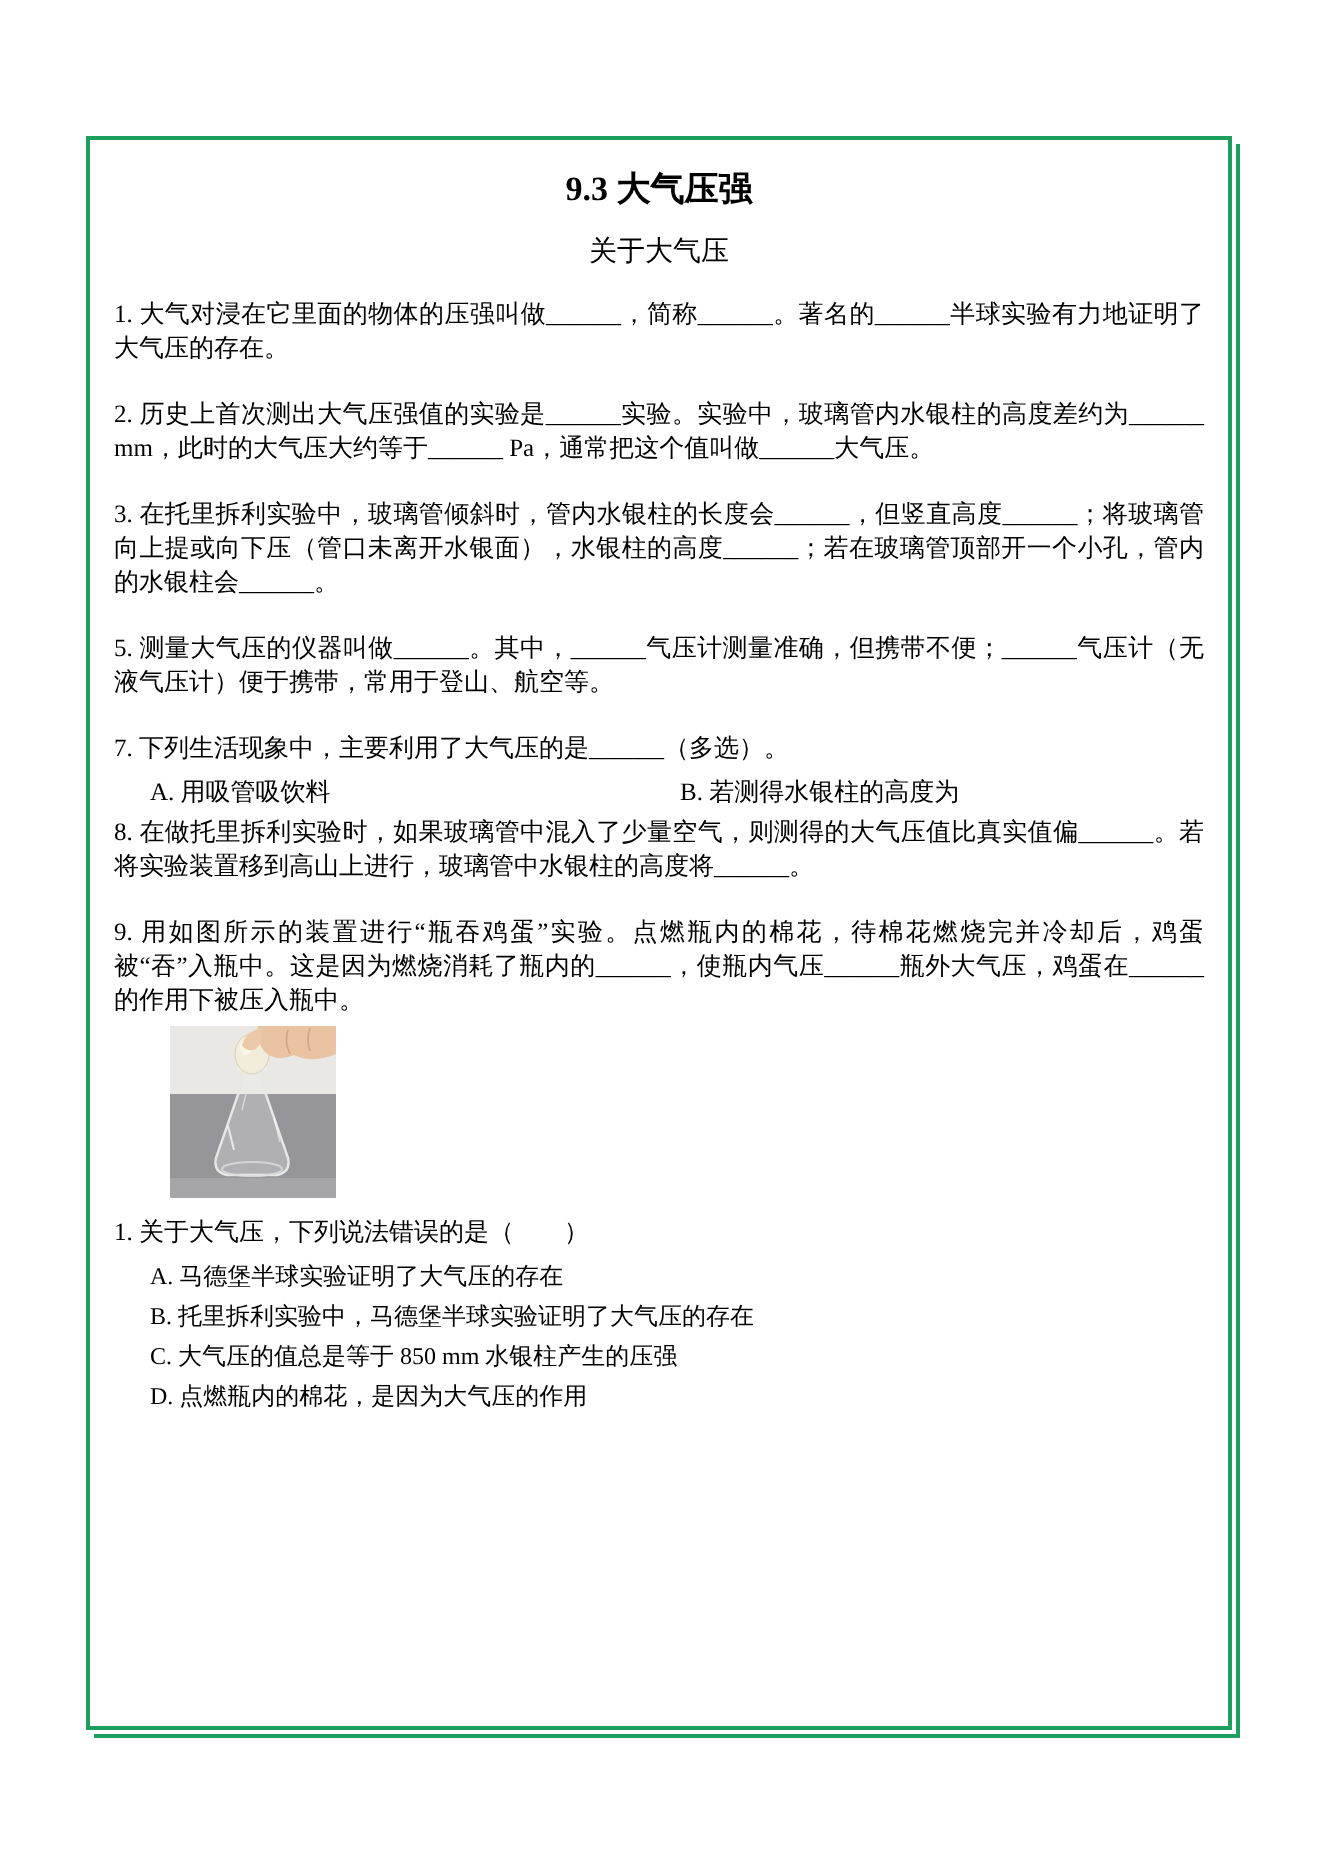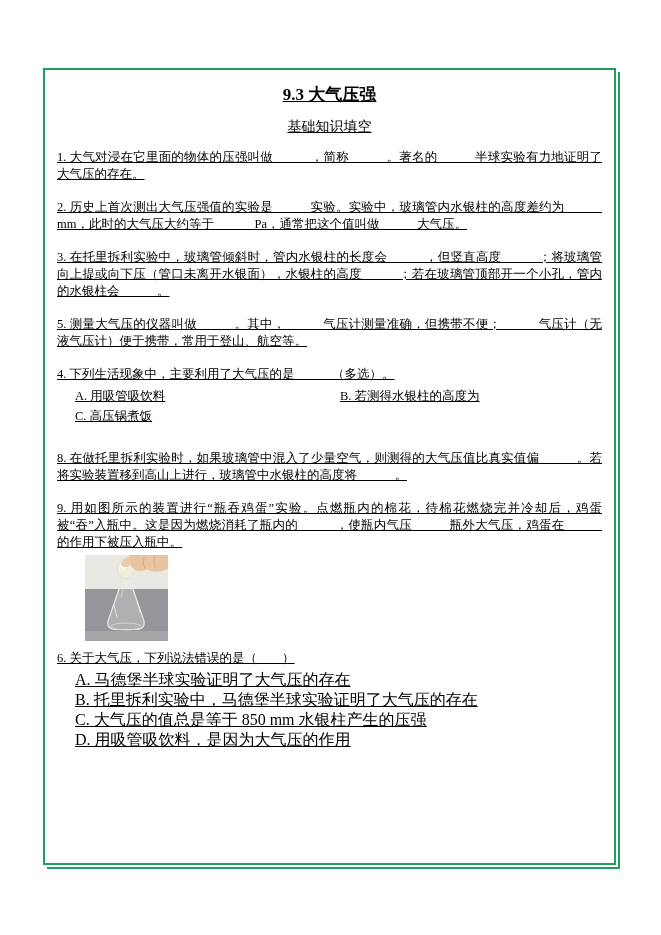--- a/index.html
+++ b/index.html
@@ -16,21 +16,20 @@
     background: #fff;
     overflow: hidden;
   }
   .sheet {
     position: absolute;
     left: 43px; top: 68px;
     width: 573px; height: 797px;
     border: 2px solid #1E9F5E;
     padding: 10px 12px 0 12px;
     background: #fff;
-    text-decoration: underline;
   }
   
   .sheet::after {
     content: "";
     position: absolute;
     top: 2px; right: -6px; bottom: -6px;
     width: 2px;
     background: #1E9F5E;
   }
   .sheet::before {
@@ -60,54 +59,53 @@
     line-height: 17px;
     text-align: justify;
   }
   p.q.stem { margin-bottom: 3px; text-align: left; }
   .opts2 {
     display: grid;
     grid-template-columns: 265px auto;
     padding-left: 18px;
     font-size: 12.5px;
     line-height: 20px;
-    margin: 0 0 24px 0;
+    margin: 0 0 2px 0;
   }
   .opts1 {
     padding-left: 18px;
-    font-size: 16px;
+    font-size: 12px;
     line-height: 20px;
     margin: 0;
   }
   .opts1 .opt { display: block; }
   .figure {
     margin: 4px 0 9px 28px;
     width: 83px; height: 86px;
     line-height: 0;
   }
 </style>
 </head>
 <body>
 
 <div class="page">
   <div class="sheet">
 
     <h1 class="title">9.3 大气压强</h1>
-    <h2 class="subtitle">基础知识填空</h2>
+    <h2 class="subtitle">关于大气压</h2>
 
     <p class="q">1. 大气对浸在它里面的物体的压强叫做______，简称______。著名的______半球实验有力地证明了大气压的存在。</p>
     <p class="q">2. 历史上首次测出大气压强值的实验是______实验。实验中，玻璃管内水银柱的高度差约为______ mm，此时的大气压大约等于______ Pa，通常把这个值叫做______大气压。</p>
     <p class="q">3. 在托里拆利实验中，玻璃管倾斜时，管内水银柱的长度会______，但竖直高度______；将玻璃管向上提或向下压（管口未离开水银面），水银柱的高度______；若在玻璃管顶部开一个小孔，管内的水银柱会______。</p>
     <p class="q">5. 测量大气压的仪器叫做______。其中，______气压计测量准确，但携带不便；______气压计（无液气压计）便于携带，常用于登山、航空等。</p>
 
-    <p class="q stem">4. 下列生活现象中，主要利用了大气压的是______（多选）。</p>
+    <p class="q stem">7. 下列生活现象中，主要利用了大气压的是______（多选）。</p>
     <div class="opts2">
       <span class="opt">A. 用吸管吸饮料</span>
       <span class="opt">B. 若测得水银柱的高度为</span>
-      <span class="opt">C. 高压锅煮饭</span>
     </div>
 
     <p class="q">8. 在做托里拆利实验时，如果玻璃管中混入了少量空气，则测得的大气压值比真实值偏______。若将实验装置移到高山上进行，玻璃管中水银柱的高度将______。</p>
     <p class="q" style="margin-bottom:4px;">9. 用如图所示的装置进行“瓶吞鸡蛋”实验。点燃瓶内的棉花，待棉花燃烧完并冷却后，鸡蛋被“吞”入瓶中。这是因为燃烧消耗了瓶内的______，使瓶内气压______瓶外大气压，鸡蛋在______的作用下被压入瓶中。</p>
 
     <div class="figure">
       <svg viewBox="0 0 83 86" width="83" height="86">
 
         <rect x="0" y="0" width="83" height="34" fill="#e9e8e4"></rect>
         <rect x="0" y="34" width="83" height="52" fill="#95959a"></rect>
@@ -129,22 +127,22 @@
 
         <g>
           <path d="M44,0 L83,0 L83,14 Q71,19 62,14.5 Q53,18.5 47,12.5 Q42.5,7 44,0 Z" fill="#e9c3a2"></path>
           <path d="M45,1 Q37.5,3.5 36,9.5 Q38,13.5 43,11.5 Q47,8 45,1 Z" fill="#eccaa9"></path>
           <path d="M59,2 Q57,8 60,14" stroke="#d3a482" stroke-width="0.8" fill="none"></path>
           <path d="M70,1 Q68,7 70,12.5" stroke="#d3a482" stroke-width="0.8" fill="none"></path>
         </g>
       </svg>
     </div>
 
-    <p class="q stem">6. 关于大气压，下列说法错误的是（　　）</p>
+    <p class="q stem">1. 关于大气压，下列说法错误的是（　　）</p>
     <div class="opts1">
       <span class="opt">A. 马德堡半球实验证明了大气压的存在</span>
       <span class="opt">B. 托里拆利实验中，马德堡半球实验证明了大气压的存在</span>
       <span class="opt">C. 大气压的值总是等于 850 mm 水银柱产生的压强</span>
-      <span class="opt">D. 用吸管吸饮料，是因为大气压的作用</span>
+      <span class="opt">D. 点燃瓶内的棉花，是因为大气压的作用</span>
     </div>
 
   </div>
 </div>
 
 </body></html>

